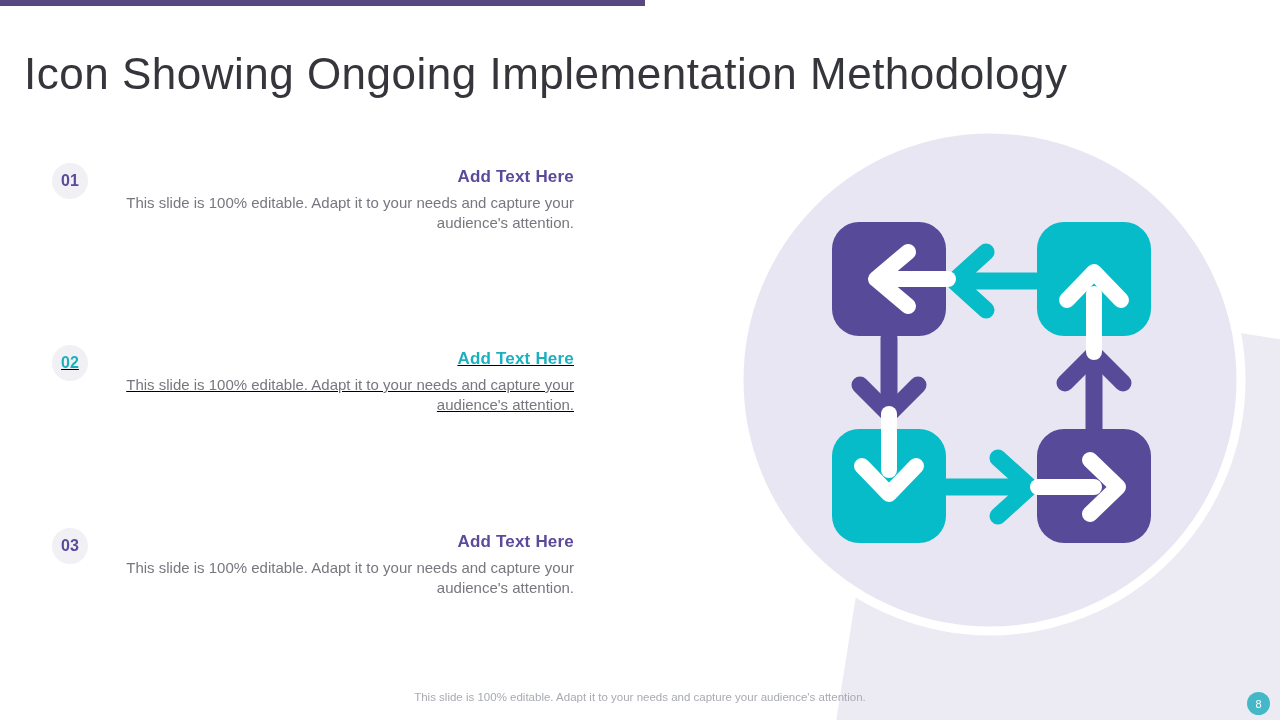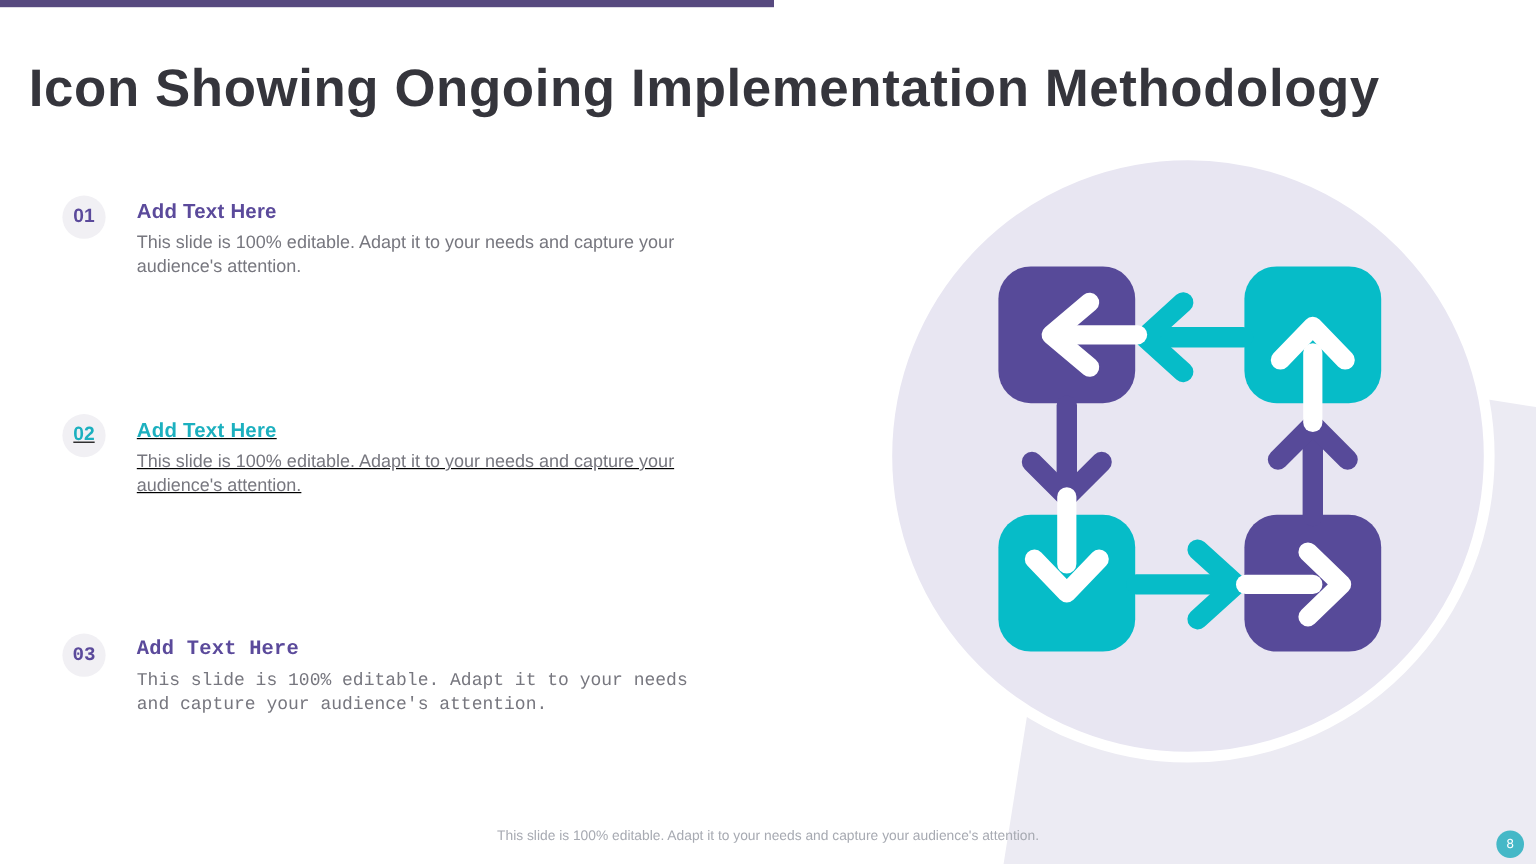--- a/index.html
+++ b/index.html
@@ -8,31 +8,31 @@
     background:#ffffff;
     font-family:"Liberation Sans",sans-serif;
     --top_bar:#57497f; --title_text:#35353c; --body_text:#77777f;
     --number_circle_bg:#f1f0f4; --purple:#574a99; --teal:#06bcc8;
     --circle_fill:#e8e6f2; --band_fill:#ecebf3; --footer_text:#a7aab2;
     --page_badge_bg:#45b8c7; --page_badge_text:#ffffff;
   }
   .top-bar{position:absolute;left:0;top:0;width:645px;height:6px;background:var(--top_bar);}
   .title{
     position:absolute;left:24px;top:18px;width:1200px;
-    font-size:44px;font-weight:700;letter-spacing:.5px;line-height:54px;
+    font-size:44px;font-weight:400;letter-spacing:.5px;line-height:54px;
     color:var(--title_text);
   }
-  .item{position:absolute;left:52px;display:flex;align-items:flex-start;}
-  .item.i1{top:163px;} .item.i2{top:345px;text-decoration:underline;} .item.i3{top:528px;font-family:Liberation Mono, monospace;}
+  .item{position:absolute;left:52px;display:flex;align-items:flex-start;text-align:right;}
+  .item.i1{top:163px;} .item.i2{top:345px;text-decoration:underline;} .item.i3{top:528px;}
   .num-circle{
     width:36px;height:36px;border-radius:50%;background:var(--number_circle_bg);
     display:flex;align-items:center;justify-content:center;flex:0 0 36px;
     font-size:16px;font-weight:bold;
   }
-  .item-text{margin-left:26px;width:480px;padding-top:4px;}
+  .item-text{margin-left:6px;width:480px;padding-top:4px;}
   .item-heading{font-size:17px;font-weight:bold;letter-spacing:.2px;line-height:20px;}
   .item-body{margin-top:6px;font-size:15px;line-height:19.5px;color:var(--body_text);}
   .graphic-svg{position:absolute;left:0;top:0;width:1280px;height:720px;}
   .footer{
     position:absolute;left:0;top:691px;width:1280px;text-align:center;
     font-size:11.5px;color:var(--footer_text);
   }
   .page-badge{
     position:absolute;left:1247px;top:692px;width:23px;height:23px;border-radius:50%;
     background:var(--page_badge_bg);color:var(--page_badge_text);

